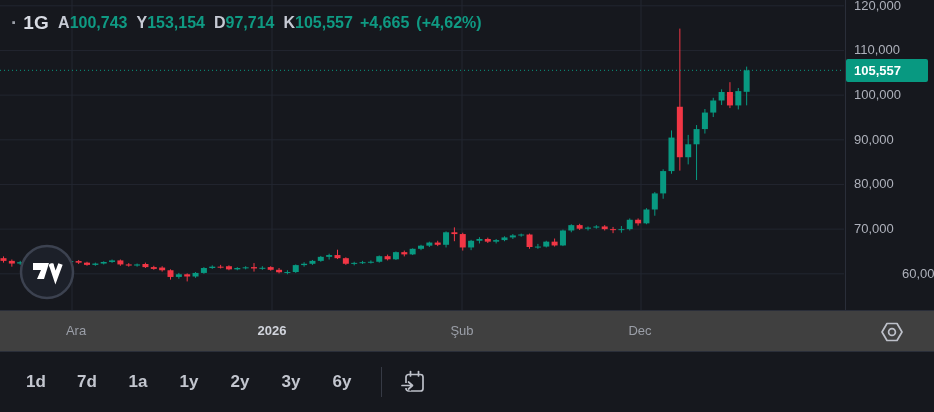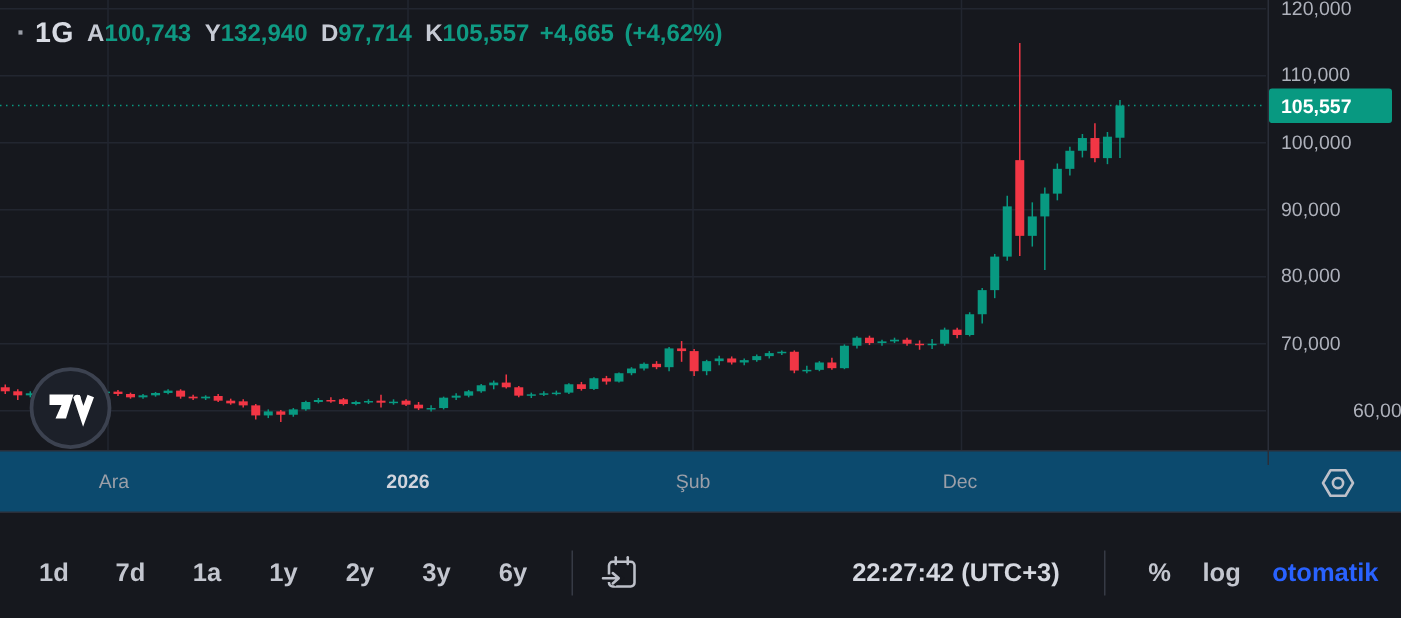--- a/index.html
+++ b/index.html
@@ -32,23 +32,23 @@
   .price-axis .tick{
     position:absolute;left:8px;font-size:13px;color:#aeb1bb;line-height:16px;
   }
   .price-badge{
     position:absolute;left:0px;width:82px;height:23px;border-radius:2px;
     background:#089981;color:#ffffff;font-size:13px;font-weight:700;
     display:flex;align-items:center;padding-left:8px;box-sizing:border-box;z-index:6;
   }
   
   .time-axis{
-    position:absolute;left:0;top:300px;width:934px;height:42px;
+    position:absolute;left:0;top:310px;width:934px;height:42px;
     border-top:1px solid #2a2e39;border-bottom:1px solid #2a2e39;
-    box-sizing:border-box;cursor:ew-resize;z-index:4;background:#0c4a6e;
+    box-sizing:border-box;cursor:ew-resize;z-index:4;background:#404040;
   }
   .time-axis .tlabel{
     position:absolute;top:12px;transform:translateX(-50%);
     font-size:13px;color:#9b9fa8;
   }
   .time-axis .tlabel.bold{font-weight:700;color:#d1d4dc;}
   .hex-btn{position:absolute;right:30px;top:10px;width:24px;height:22px;cursor:pointer;}
   
   .logo{
     position:absolute;left:19px;top:244px;width:56px;height:56px;z-index:3;
@@ -278,21 +278,21 @@
 
     <div class="header">
       <span class="dot">·</span>
       <span class="sym">1G</span>
       <span class="ohlc">
           <span class="k">A</span>
           <span class="v">100,743</span>
         </span>
       <span class="ohlc">
           <span class="k">Y</span>
-          <span class="v">132,940</span>
+          <span class="v">153,154</span>
         </span>
       <span class="ohlc">
           <span class="k">D</span>
           <span class="v">97,714</span>
         </span>
       <span class="ohlc">
           <span class="k">K</span>
           <span class="v">105,557</span>
         </span>
       <span class="chg">+4,665</span>
@@ -348,22 +348,15 @@
     <div class="vdivider"></div>
     <div class="cal-btn">
       <svg width="28" height="28" viewBox="0 0 28 28">
         <rect x="6" y="6.5" width="17" height="16.5" rx="2.5" fill="none" stroke="#bdc0c9" stroke-width="1.7"></rect>
         <path d="M10.5 3.5 V8" stroke="#bdc0c9" stroke-width="1.7" stroke-linecap="round"></path>
         <path d="M18.5 3.5 V8" stroke="#bdc0c9" stroke-width="1.7" stroke-linecap="round"></path>
         <path d="M2 17.5 H12 M8.5 14 L12.5 17.5 L8.5 21" fill="none" stroke="#16181e" stroke-width="5"></path>
         <path d="M2 17.5 H12 M8.5 14 L12.5 17.5 L8.5 21" fill="none" stroke="#bdc0c9" stroke-width="1.7" stroke-linecap="round" stroke-linejoin="round"></path>
       </svg>
     </div>
-    <div class="tb-right">
-      <span class="clock">22:27:42 (UTC+3)</span>
-      <div class="vdivider"></div>
-      <span class="scale-btn">%</span>
-      <span class="scale-btn">log</span>
-      <span class="auto-btn">otomatik</span>
-    </div>
   </div>
 
 </div>
 
 </body></html>

